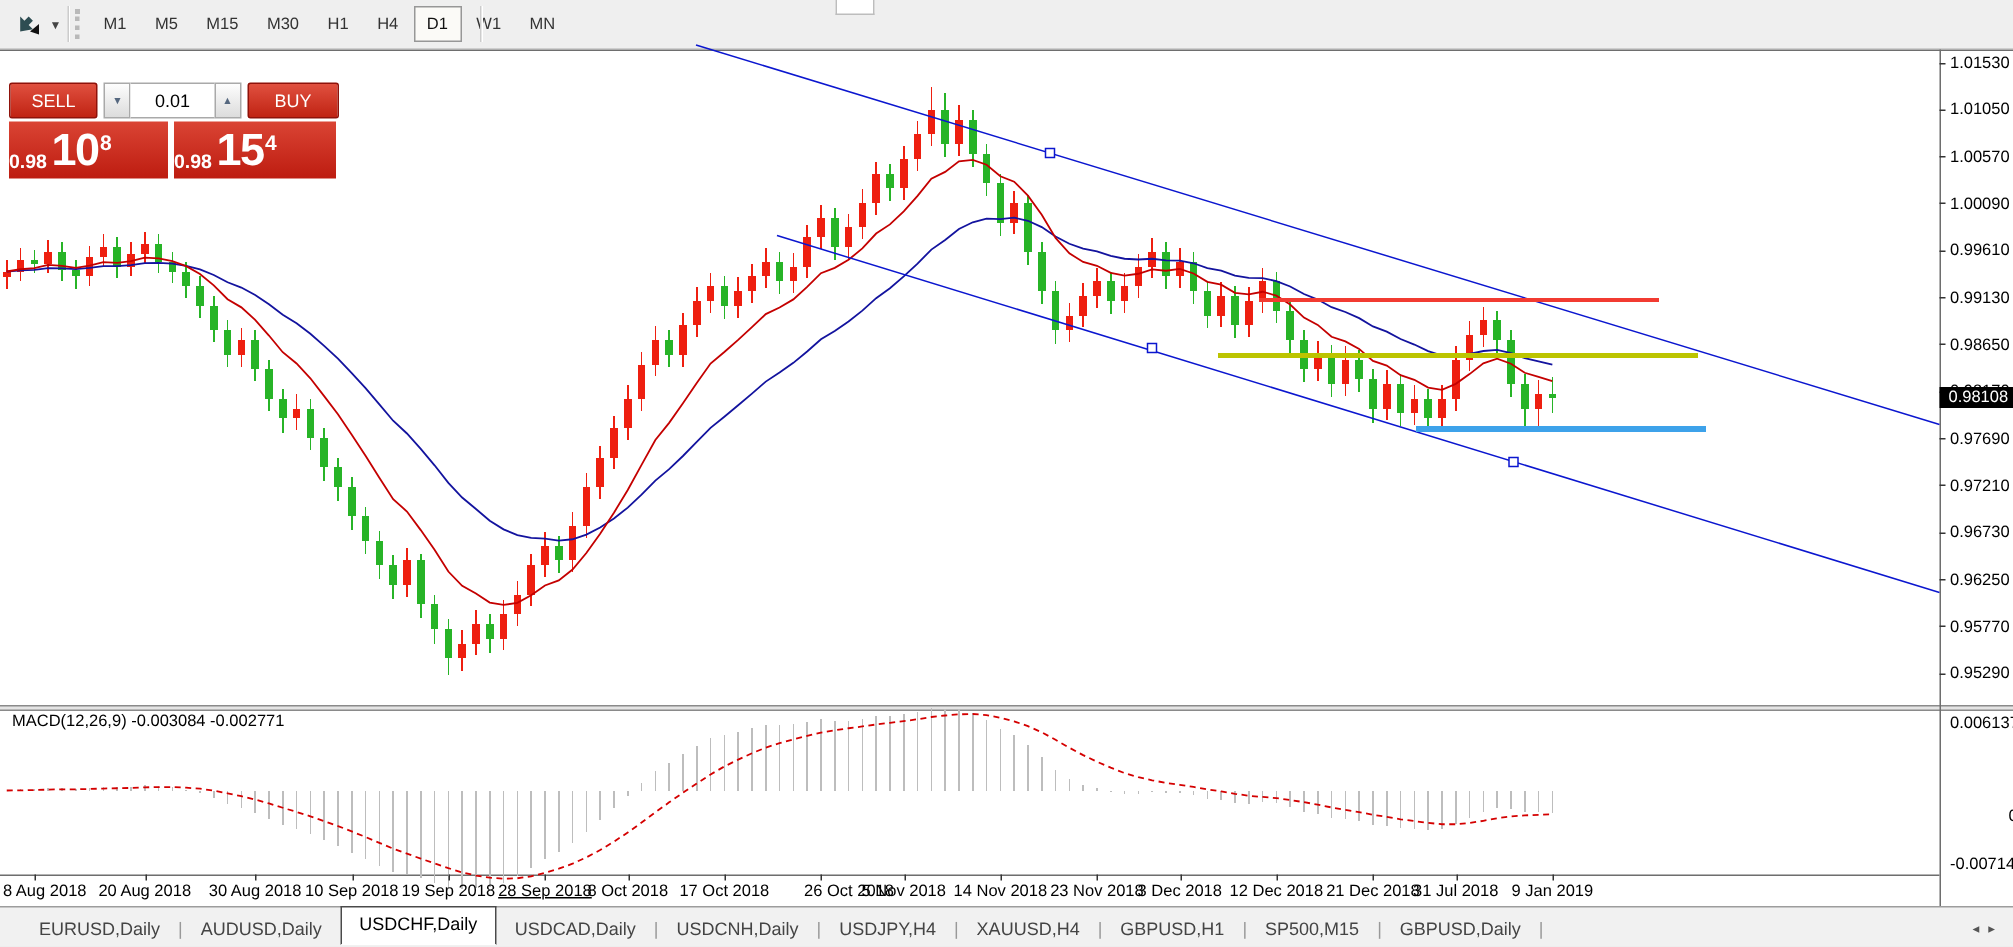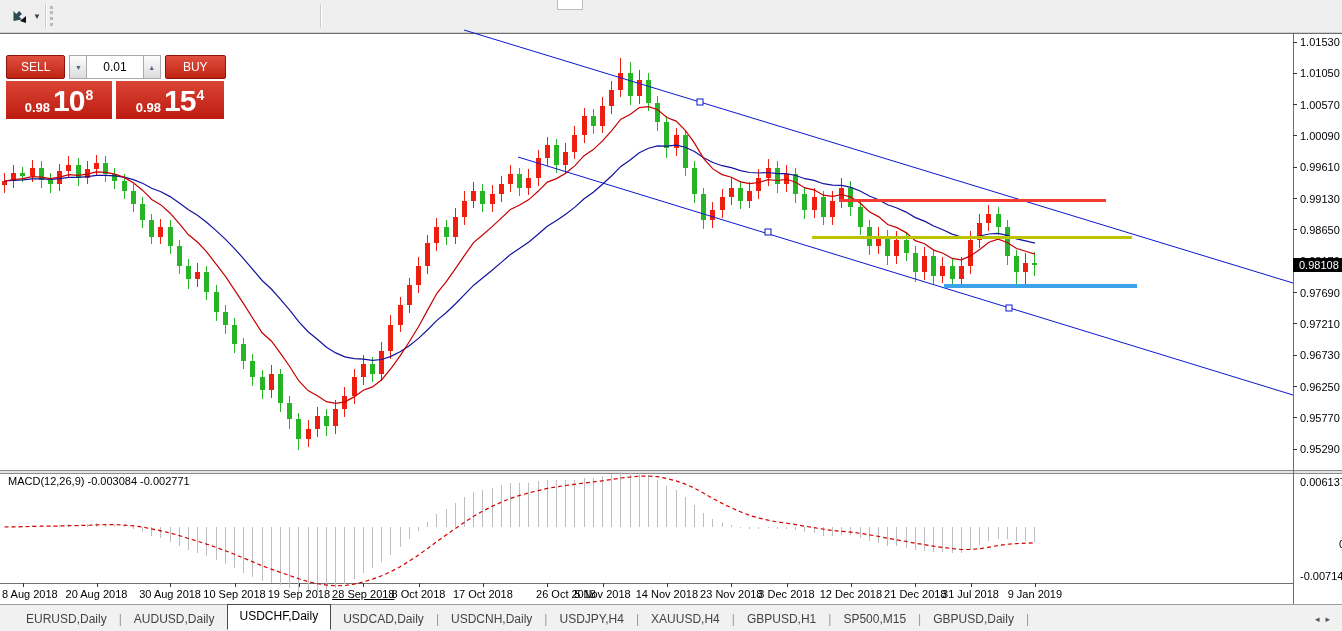--- a/index.html
+++ b/index.html
@@ -33,21 +33,21 @@
   #trade-panel{position:absolute;left:6px;top:55px;z-index:6;width:220px;}
   .tp-row1{display:flex;height:24px;}
   .redbtn{background:linear-gradient(#e0503f,#c02313);border:1px solid #8f120a;color:#fff;
           font-size:12px;display:flex;align-items:center;justify-content:center;box-sizing:border-box;border-radius:2px;}
   #sell-btn{width:60px;} #buy-btn{width:62px;margin-left:4px;}
   .spin{width:18px;background:linear-gradient(#fdfdfd,#dcdcdc);border:1px solid #a9a9a9;box-sizing:border-box;
         display:flex;align-items:center;justify-content:center;font-size:7px;color:#55677f;}
   #vol-box{width:56px;background:#fff;border-top:1px solid #a9a9a9;border-bottom:1px solid #a9a9a9;box-sizing:border-box;
            display:flex;align-items:center;justify-content:center;font-size:12px;color:#000;}
   .tp-row2{display:flex;margin-top:2px;height:38px;}
-  .bigprice{background:linear-gradient(#da4434,#bd1c10);color:#fff;display:flex;align-items:flex-end;justify-content:center;
+  .bigprice{background:linear-gradient(#da4434,#bd1c10);color:#fff;display:flex;align-items:flex-end;
             padding-bottom:3px;box-sizing:border-box;}
   #sell-big{width:106px;} #buy-big{width:108px;margin-left:4px;}
   .bp-small{font-size:13px;font-weight:bold;line-height:17px;margin-right:3px;}
   .bp-large{font-size:30px;font-weight:bold;line-height:30px;letter-spacing:-1px;}
   .bp-sup{font-size:14px;font-weight:bold;line-height:14px;position:relative;top:-14px;margin-left:1px;}
   
   .pricelbl{position:absolute;left:1300px;z-index:4;font-size:11px;color:#000;white-space:nowrap;}
   .ptick{position:absolute;left:1293px;width:4px;height:1px;background:#333;z-index:4;}
   #cur-price-tag{position:absolute;left:1293px;width:49px;height:14px;background:#000;color:#fff;z-index:5;
                  font-size:11px;display:flex;align-items:center;padding-left:6px;box-sizing:border-box;}
@@ -68,20 +68,31 @@
 
   <div id="toolbar">
     <div id="win-fragment"></div>
     <svg id="tf-icon" viewBox="0 0 22 18">
       <path d="M3 10 L10 3 L10 7 L14 7 L14 11 L10 11 L10 15 Z" fill="#2e4d52" transform="rotate(-45 9 9)"></path>
       <path d="M12 14 L18 9 L18 16 Z" fill="#111"></path>
     </svg>
     <div id="tf-caret">▼</div>
     <div class="vsep" style="left:45px"></div>
     <div id="grip"></div>
+    <div id="tf-row">
+        <div class="tfbtn">M1</div>
+        <div class="tfbtn">M5</div>
+        <div class="tfbtn">M15</div>
+        <div class="tfbtn">M30</div>
+        <div class="tfbtn">H1</div>
+        <div class="tfbtn">H4</div>
+        <div class="tfbtn active">D1</div>
+        <div class="tfbtn">W1</div>
+        <div class="tfbtn">MN</div>
+      </div>
     <div class="vsep" style="left:320px"></div>
   </div>
 
   <div id="chart-bg"></div>
   <div id="axis-bg"></div>
   <div id="date-bg"></div>
   <div class="hline-border" style="top:33px"></div>
   <div id="splitter"></div>
   <div class="hline-border" style="top:583px;width:1293px"></div>
   <div id="axis-sep"></div>

